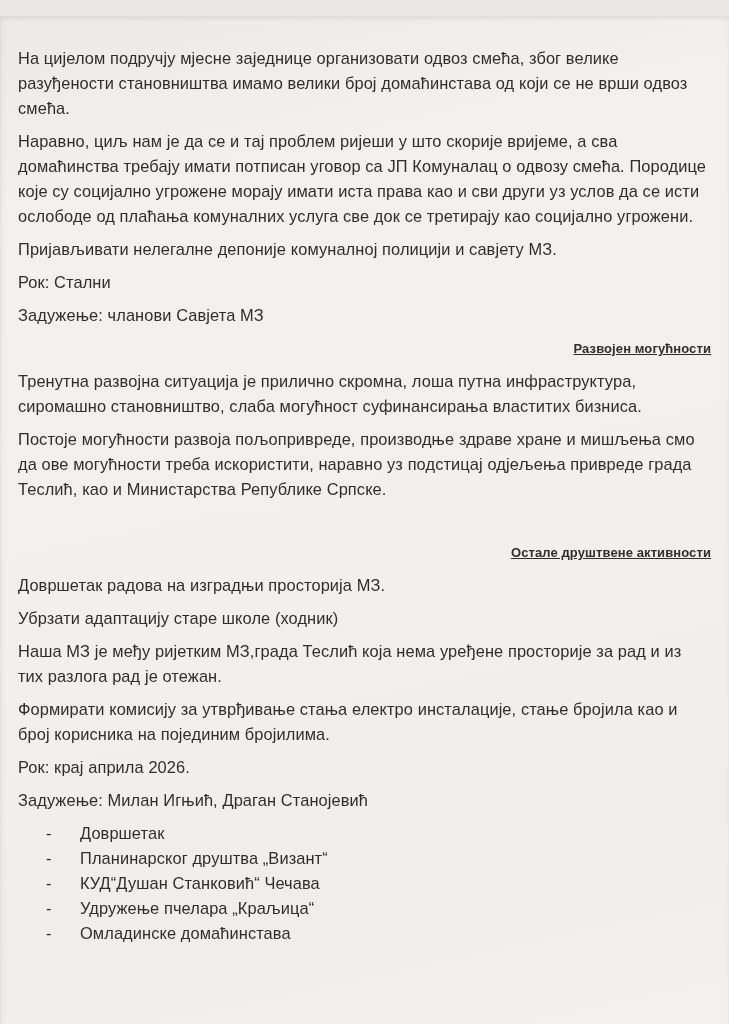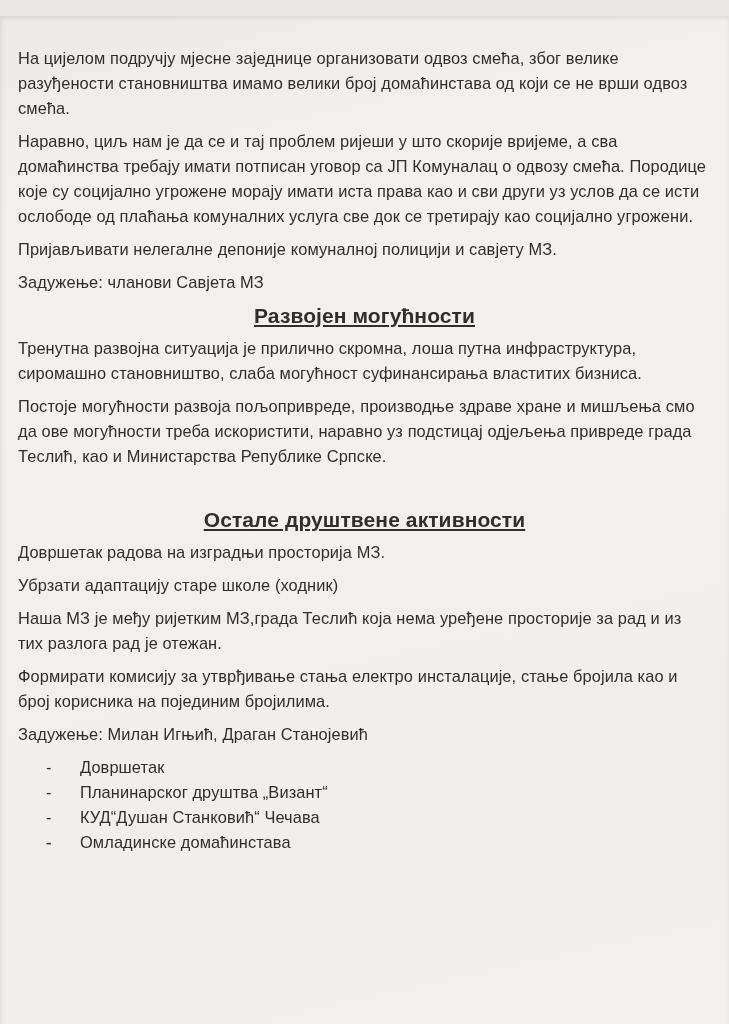--- a/index.html
+++ b/index.html
@@ -24,22 +24,22 @@
     color: #2f2e2b;
     letter-spacing: 0.1px;
   }
   .para {
     margin: 0 0 8px 0;
   }
   .heading {
     margin: 4px 0 8px 0;
     font-weight: bold;
     text-decoration: underline;
-    text-align: center;
-    font-size: 21px;
+    text-align: right;
+    font-size: 13px;
   }
   .heading.gap-before {
     margin-top: 38px;
     text-decoration: underline;
   }
   .participants {
     list-style: none;
     margin: 0 0 9px 0;
     padding: 0;
   }
@@ -55,48 +55,51 @@
   }
 </style>
 </head>
 <body>
 
 <div class="page">
 
   <p class="para">На цијелом подручју мјесне заједнице организовати одвоз смећа, због велике разуђености становништва имамо велики број домаћинстава од који се не врши одвоз смећа.</p>
   <p class="para">Наравно, циљ нам је да се и тај проблем ријеши у што скорије вријеме, а сва домаћинства требају имати потписан уговор са ЈП Комуналац о одвозу смећа. Породице које су социјално угрожене морају имати иста права као и сви други уз услов да се исти ослободе од плаћања комуналних услуга све док се третирају као социјално угрожени.</p>
   <p class="para">Пријављивати нелегалне депоније комуналној полицији и савјету МЗ.</p>
+  <p class="para">Рок: Стални</p>
   <p class="para">Задужење: чланови Савјета МЗ</p>
 
   <p class="heading">Развојен могућности</p>
   <p class="para">Тренутна развојна ситуација је прилично скромна, лоша путна инфраструктура, сиромашно становништво, слаба могућност суфинансирања властитих бизниса.</p>
   <p class="para">Постоје могућности развоја пољопривреде, производње здраве хране и мишљења смо да ове могућности треба искористити, наравно уз подстицај одјељења привреде града Теслић, као и Министарства Републике Српске.</p>
 
   <p class="heading gap-before">Остале друштвене активности</p>
   <p class="para">Довршетак радова на изградњи просторија МЗ.</p>
   <p class="para">Убрзати адаптацију старе школе (ходник)</p>
   <p class="para">Наша МЗ је међу ријетким МЗ,града Теслић која нема уређене просторије за рад и из тих разлога рад је отежан.</p>
   <p class="para">Формирати комисију за утврђивање  стања електро инсталације, стање бројила као и број корисника на појединим бројилима.</p>
+  <p class="para">Рок: крај априла 2026.</p>
   <p class="para">Задужење: Милан Игњић, Драган Станојевић</p>
 
   <ul class="participants">
     <li>
       <span class="dash">-</span>
       <span>Довршетак</span>
     </li>
     <li>
       <span class="dash">-</span>
       <span>Планинарског друштва „Визант“</span>
     </li>
     <li>
       <span class="dash">-</span>
       <span>КУД“Душан Станковић“ Чечава</span>
     </li>
     <li>
       <span class="dash">-</span>
+      <span>Удружење пчелара „Краљица“</span>
     </li>
     <li>
       <span class="dash">-</span>
       <span>Омладинске домаћинстава</span>
     </li>
   </ul>
 
 </div>
 
 </body></html>

